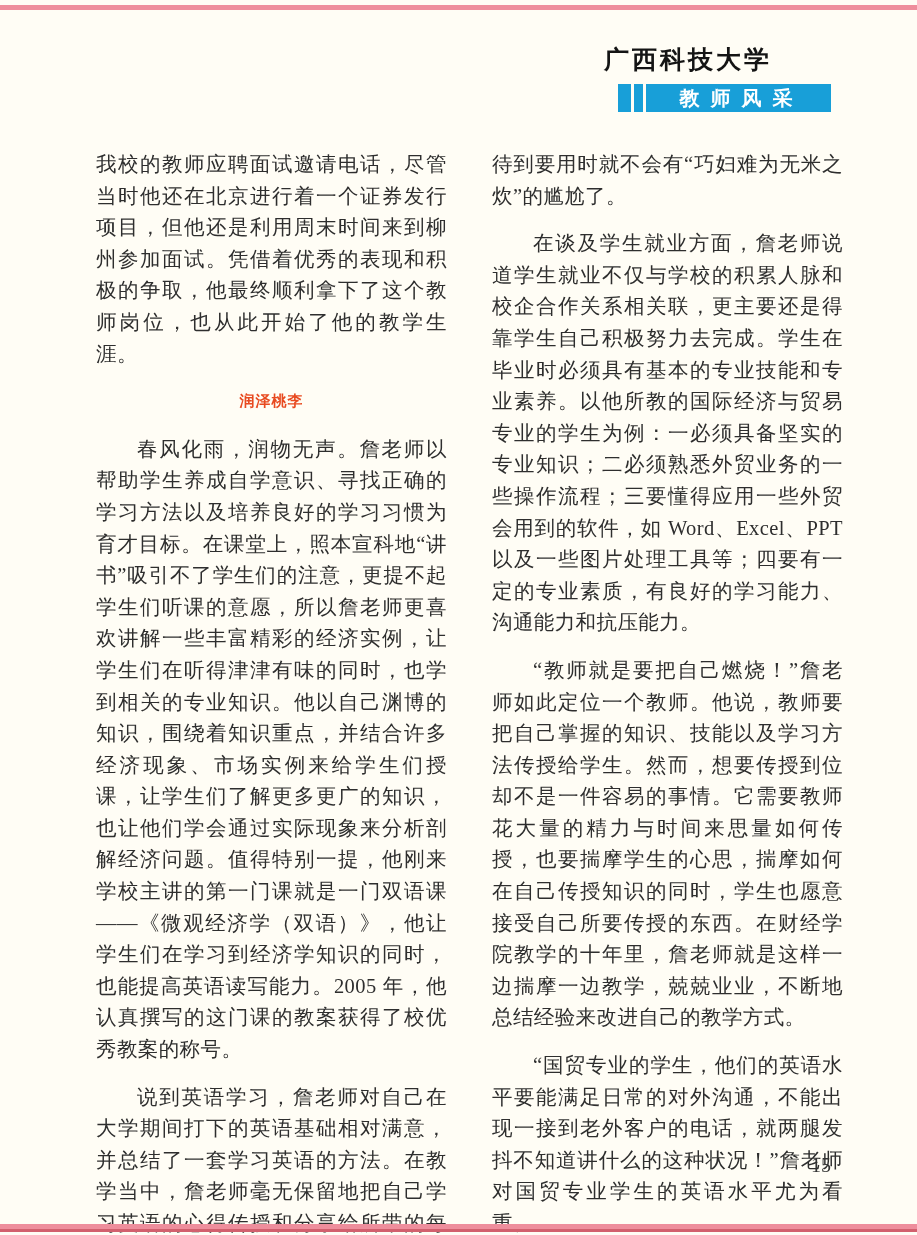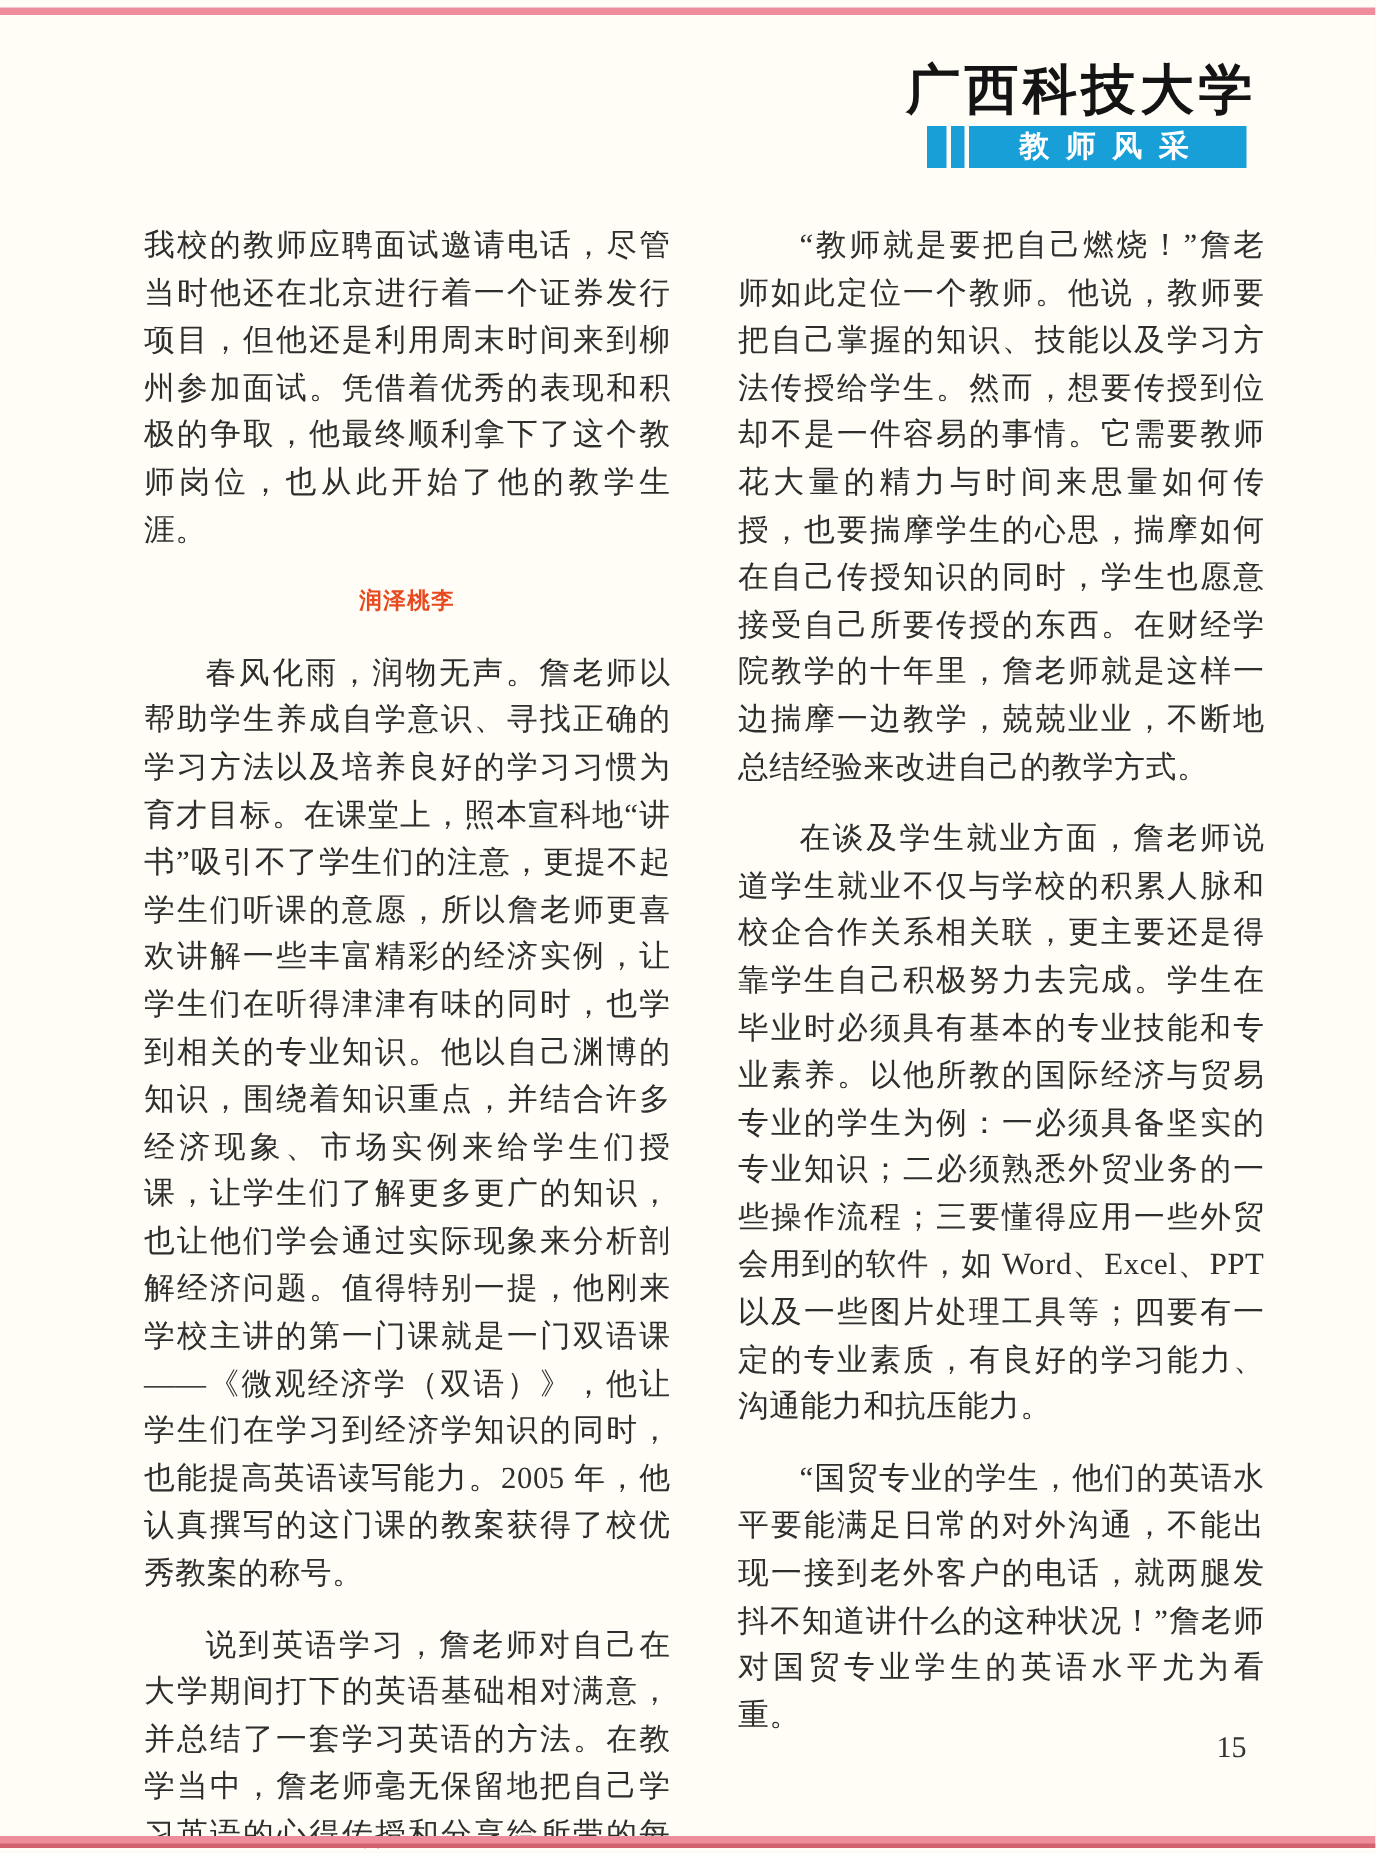--- a/index.html
+++ b/index.html
@@ -13,21 +13,21 @@
     width:917px;height:1235px;
     background:#fffdf5;
     overflow:hidden;
   }
   .rule{position:absolute;left:0;right:0;height:5px;background:#ee8e9c;}
   .rule.top{top:5px;}
   .rule.bottom{bottom:3px;height:5px;border-bottom:3px solid #d2606e;}
 
   .uni-title{
     position:absolute;top:44px;left:604px;
-    font-size:36px;line-height:32px;
+    font-size:25px;line-height:32px;
     letter-spacing:3px;font-weight:600;color:#141414;
     font-family:"Liberation Serif","DejaVu Serif",serif;
   }
   .banner{
     position:absolute;top:84px;left:618px;
     width:213px;height:28px;background:#189fd8;
   }
   .banner .sep{position:absolute;top:0;bottom:0;width:3px;background:#fffdf5;}
   .banner .sep.s1{left:13px;}
   .banner .sep.s2{left:25px;}
@@ -87,22 +87,23 @@
   <div class="columns">
 
     <div class="col">
       <p class="noindent">我校的教师应聘面试邀请电话，尽管当时他还在北京进行着一个证券发行项目，但他还是利用周末时间来到柳州参加面试。凭借着优秀的表现和积极的争取，他最终顺利拿下了这个教师岗位，也从此开始了他的教学生涯。</p>
       <h3 class="section-heading">润泽桃李</h3>
       <p>春风化雨，润物无声。詹老师以帮助学生养成自学意识、寻找正确的学习方法以及培养良好的学习习惯为育才目标。在课堂上，照本宣科地“讲书”吸引不了学生们的注意，更提不起学生们听课的意愿，所以詹老师更喜欢讲解一些丰富精彩的经济实例，让学生们在听得津津有味的同时，也学到相关的专业知识。他以自己渊博的知识，围绕着知识重点，并结合许多经济现象、市场实例来给学生们授课，让学生们了解更多更广的知识，也让他们学会通过实际现象来分析剖解经济问题。值得特别一提，他刚来学校主讲的第一门课就是一门双语课——《微观经济学（双语）》，他让学生们在学习到经济学知识的同时，也能提高英语读写能力。2005 年，他认真撰写的这门课的教案获得了校优秀教案的称号。</p>
       <p>说到英语学习，詹老师对自己在大学期间打下的英语基础相对满意，并总结了一套学习英语的方法。在教学当中，詹老师毫无保留地把自己学习英语的心得传授和分享给所带的每一届学生。他认为学习英语重在模仿，要想学好英语就必须得构造一个“Learning English by English”（用英语学习英语）的模式，才能摆脱中国学生英语学习过程中出现的“Chinglish”现象。同时还要常去英语角多讲、买英语磁带多听“地道英语”，更要多背，把更多的英语储存在脑海里</p>
     </div>
 
     <div class="col">
+      <p class="noindent">待到要用时就不会有“巧妇难为无米之炊”的尴尬了。</p>
+      <p>在谈及学生就业方面，詹老师说道学生就业不仅与学校的积累人脉和校企合作关系相关联，更主要还是得靠学生自己积极努力去完成。学生在毕业时必须具有基本的专业技能和专业素养。以他所教的国际经济与贸易专业的学生为例：一必须具备坚实的专业知识；二必须熟悉外贸业务的一些操作流程；三要懂得应用一些外贸会用到的软件，如 Word、Excel、PPT 以及一些图片处理工具等；四要有一定的专业素质，有良好的学习能力、沟通能力和抗压能力。</p>
       <p>“教师就是要把自己燃烧！”詹老师如此定位一个教师。他说，教师要把自己掌握的知识、技能以及学习方法传授给学生。然而，想要传授到位却不是一件容易的事情。它需要教师花大量的精力与时间来思量如何传授，也要揣摩学生的心思，揣摩如何在自己传授知识的同时，学生也愿意接受自己所要传授的东西。在财经学院教学的十年里，詹老师就是这样一边揣摩一边教学，兢兢业业，不断地总结经验来改进自己的教学方式。</p>
-      <p>在谈及学生就业方面，詹老师说道学生就业不仅与学校的积累人脉和校企合作关系相关联，更主要还是得靠学生自己积极努力去完成。学生在毕业时必须具有基本的专业技能和专业素养。以他所教的国际经济与贸易专业的学生为例：一必须具备坚实的专业知识；二必须熟悉外贸业务的一些操作流程；三要懂得应用一些外贸会用到的软件，如 Word、Excel、PPT 以及一些图片处理工具等；四要有一定的专业素质，有良好的学习能力、沟通能力和抗压能力。</p>
       <p>“国贸专业的学生，他们的英语水平要能满足日常的对外沟通，不能出现一接到老外客户的电话，就两腿发抖不知道讲什么的这种状况！”詹老师对国贸专业学生的英语水平尤为看重。</p>
     </div>
 
   </div>
 
   <div class="page-number">15</div>
 
   <div class="rule bottom"></div>
 
 </div>

